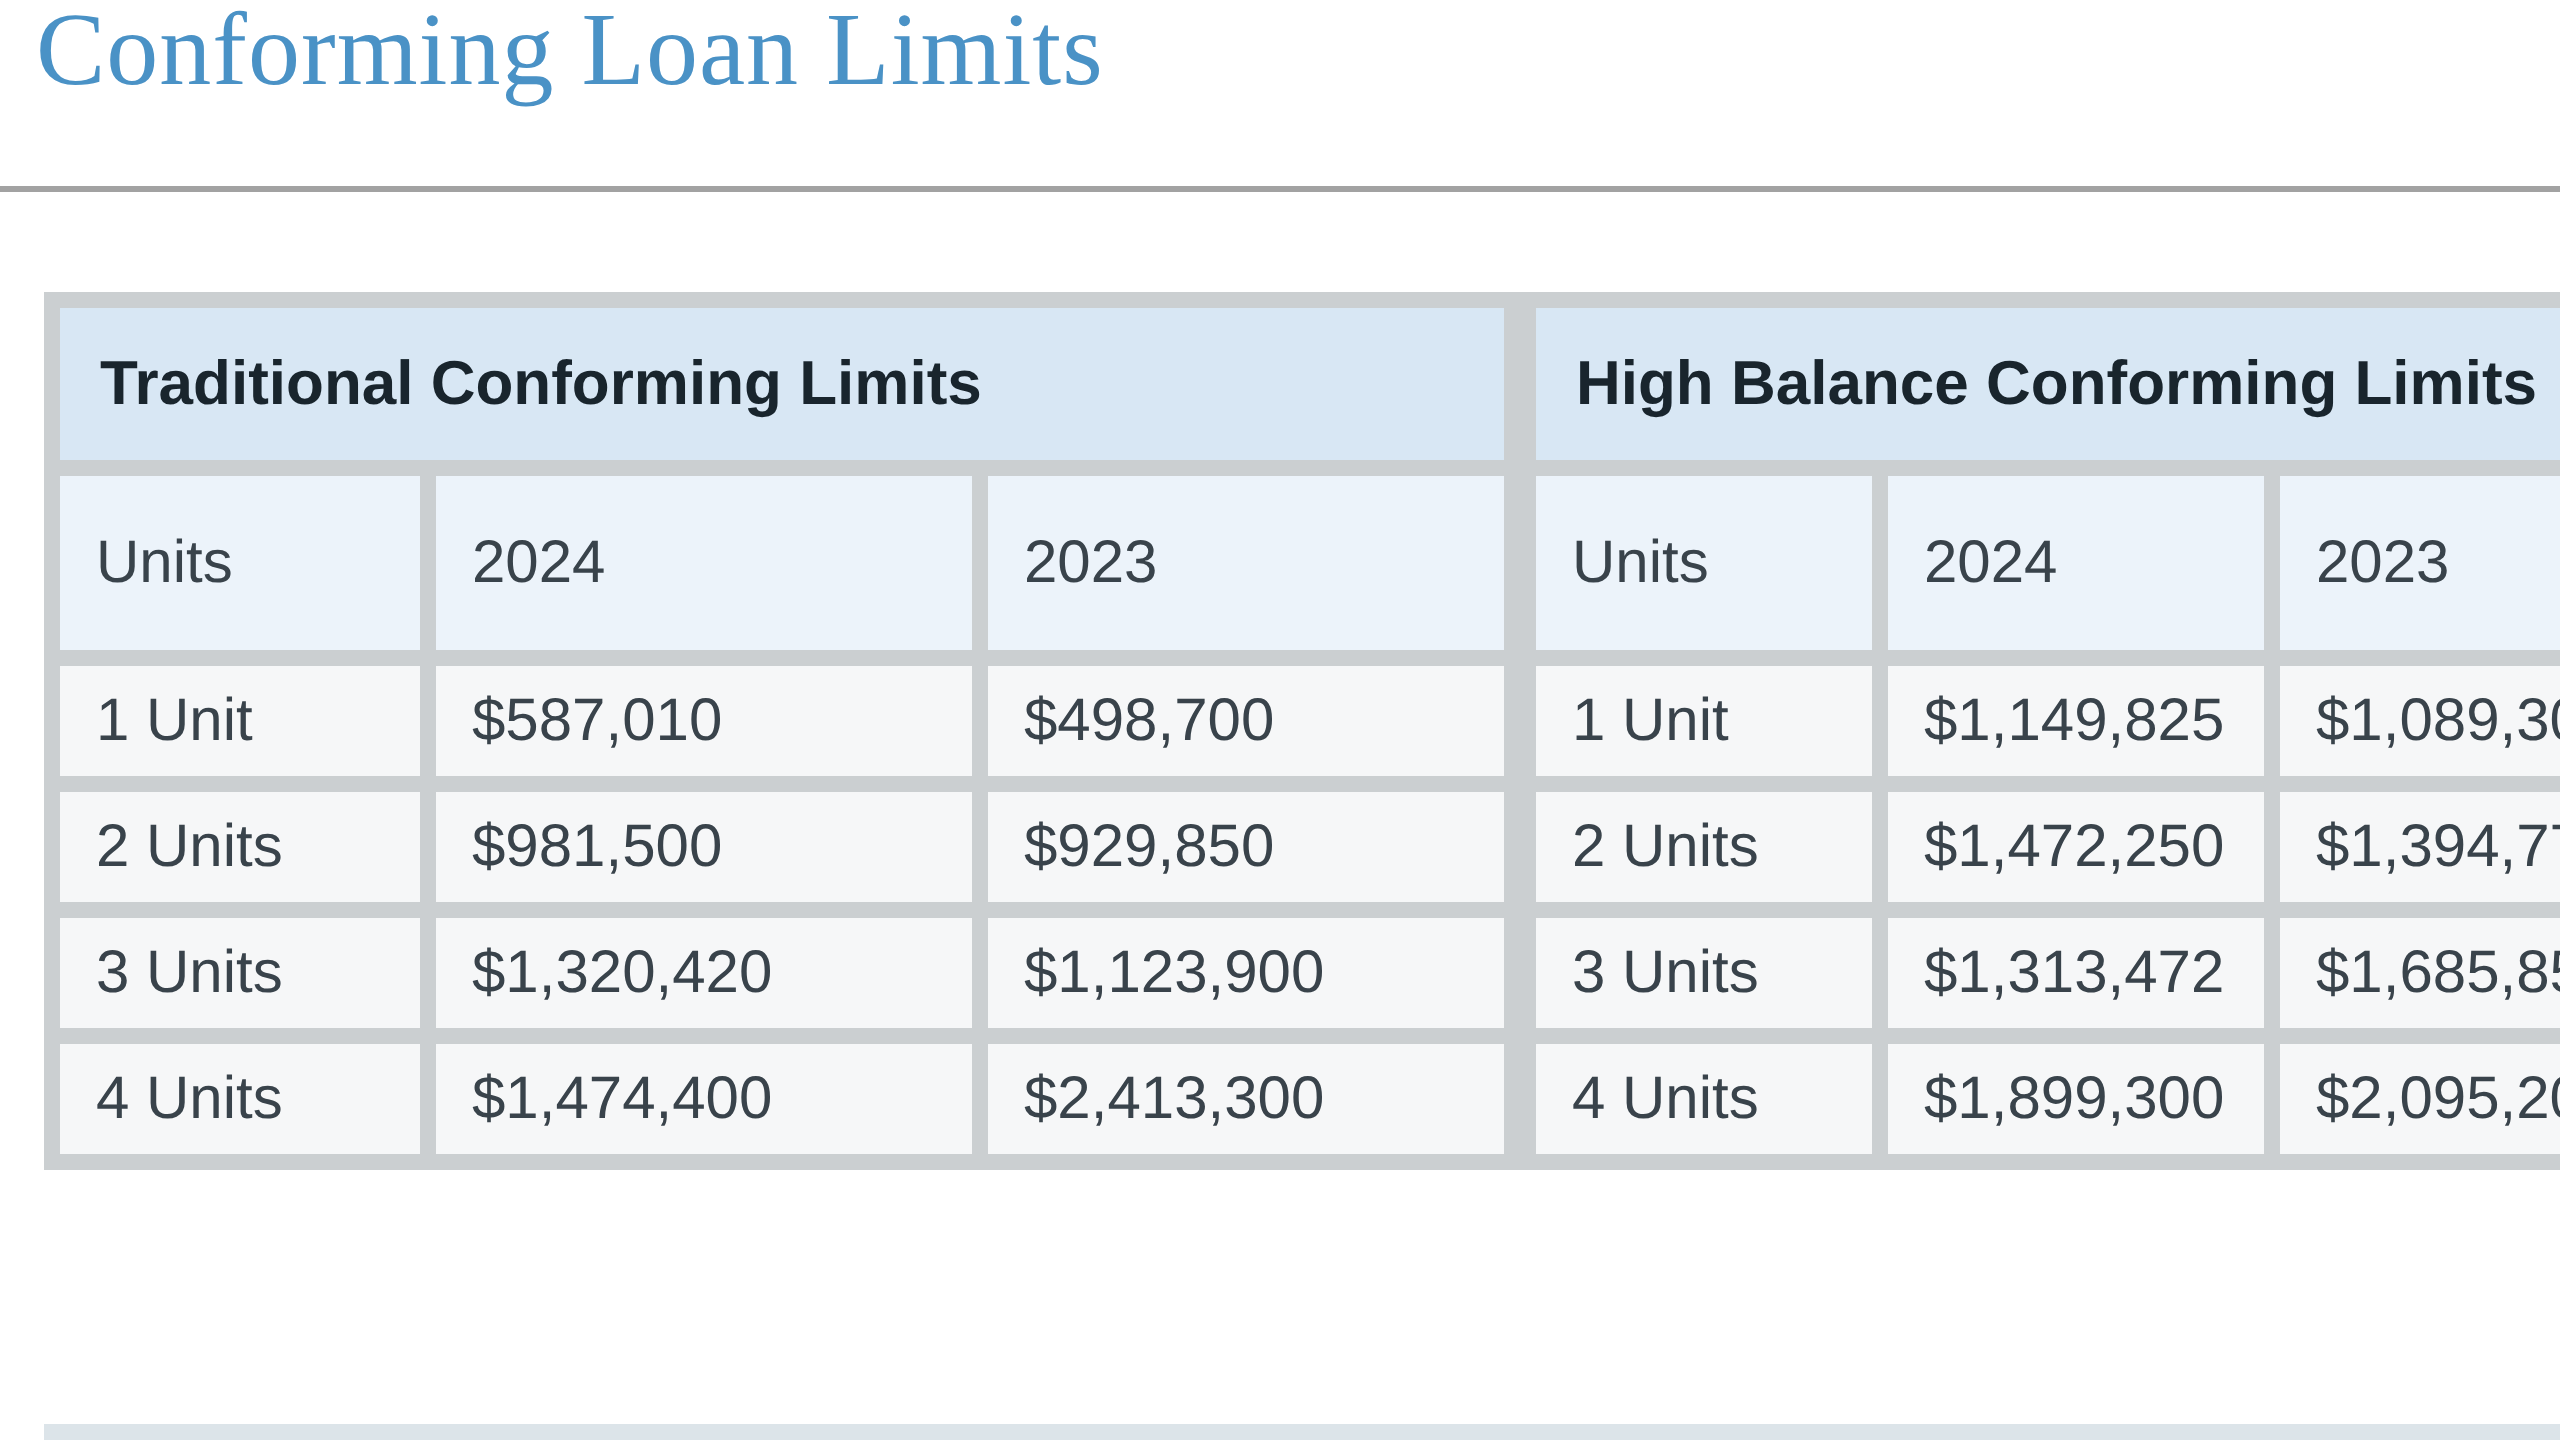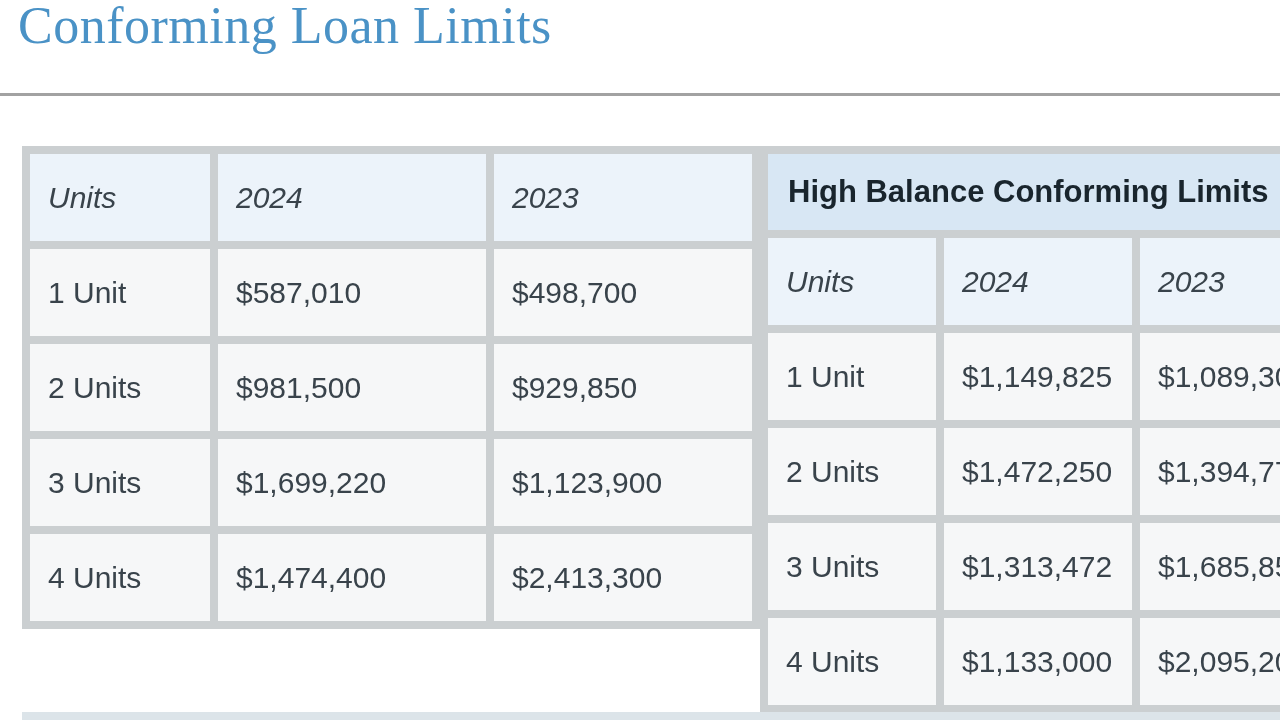--- a/index.html
+++ b/index.html
@@ -51,30 +51,29 @@
   td.sub {
     background: #ecf3fa;
     color: #39434b;
     font-size: 30px;
     font-weight: 400;
     text-align: left;
     vertical-align: middle;
     padding: 28px 18px;
     line-height: 31px;
     white-space: nowrap;
-    font-style: italic;
   }
   td.cell {
     background: #f6f7f8;
     color: #39434b;
     font-size: 30px;
     font-weight: 400;
     text-align: left;
     vertical-align: middle;
-    padding: 28px 18px;
+    padding: 12px 18px;
     line-height: 31px;
     white-space: nowrap;
   }
   .bottom-strip {
     position: absolute;
     left: 22px;
     right: 0;
     top: 712px;
     height: 8px;
     background: #dce4e9;
@@ -90,37 +89,40 @@
 <div class="tables">
 
   <table class="limits">
     <colgroup>
       <col style="width:180px">
         <col style="width:268px">
         <col style="width:258px">
     </colgroup>
     <tbody>
       <tr>
+        <th class="group-head" colspan="3">Traditional Conforming Limits</th>
+      </tr>
+      <tr>
         <td class="sub">Units</td>
         <td class="sub">2024</td>
         <td class="sub">2023</td>
       </tr>
       <tr>
         <td class="cell">1 Unit</td>
         <td class="cell">$587,010</td>
         <td class="cell">$498,700</td>
       </tr>
       <tr>
         <td class="cell">2 Units</td>
         <td class="cell">$981,500</td>
         <td class="cell">$929,850</td>
       </tr>
       <tr>
         <td class="cell">3 Units</td>
-        <td class="cell">$1,699,220</td>
+        <td class="cell">$1,320,420</td>
         <td class="cell">$1,123,900</td>
       </tr>
       <tr>
         <td class="cell">4 Units</td>
         <td class="cell">$1,474,400</td>
         <td class="cell">$2,413,300</td>
       </tr>
     </tbody>
   </table>
 
@@ -149,21 +151,21 @@
         <td class="cell">$1,472,250</td>
         <td class="cell">$1,394,775</td>
       </tr>
       <tr>
         <td class="cell">3 Units</td>
         <td class="cell">$1,313,472</td>
         <td class="cell">$1,685,850</td>
       </tr>
       <tr>
         <td class="cell">4 Units</td>
-        <td class="cell">$1,133,000</td>
+        <td class="cell">$1,899,300</td>
         <td class="cell">$2,095,200</td>
       </tr>
     </tbody>
   </table>
 
 </div>
 
 <div class="bottom-strip"></div>
 
 </body></html>

